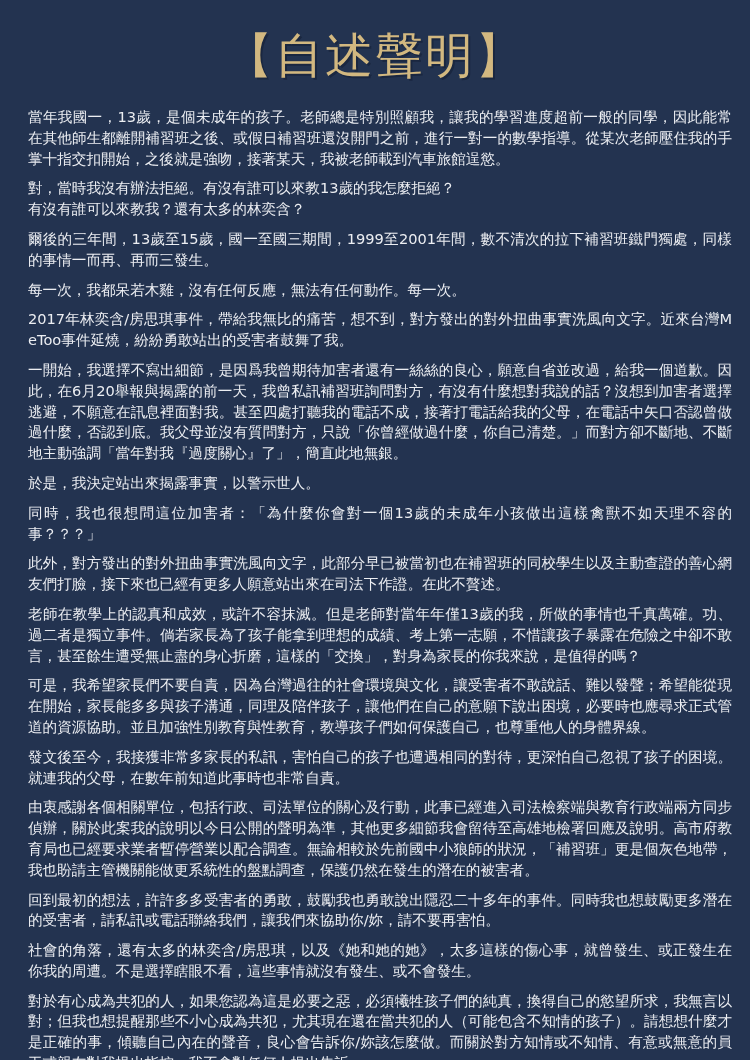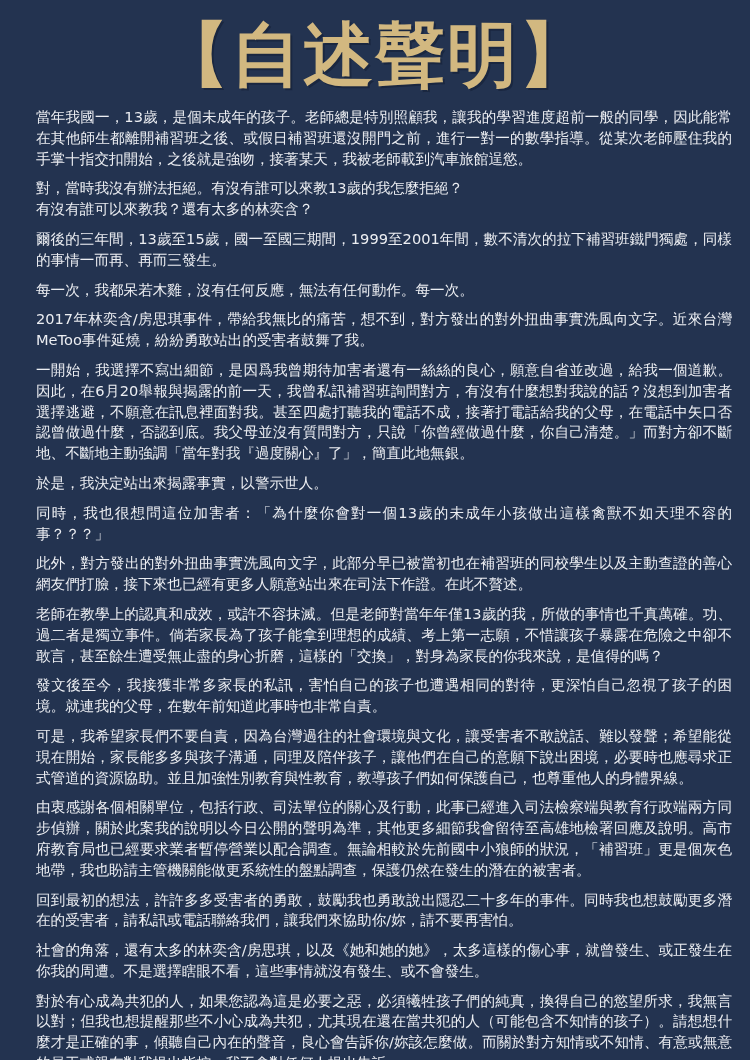--- a/index.html
+++ b/index.html
@@ -20,37 +20,37 @@
     background: #233350;
     box-sizing: border-box;
   }
   .title {
     position: absolute;
     top: 12px;
     left: 0;
     width: 750px;
     text-align: center;
     color: #d2b880;
-    font-size: 70px;
-    font-weight: bold;
+    font-size: 48px;
+    font-weight: normal;
     line-height: 86px;
     letter-spacing: 2px;
     text-shadow: 2px 2px 0 #1a2740;
   }
   .body {
     position: absolute;
     top: 107px;
     left: 20px;
     width: 712px;
     color: #eceef2;
     font-size: 14.6px;
     line-height: 20.8px;
   }
   .para {
-    margin: 0 0 9px 16px;
+    margin: 0 0 9px 8px;
     text-align: justify;
     word-break: break-all;
   }
 </style>
 </head>
 <body>
 
 <div class="page">
   <div class="title">【自述聲明】</div>
 
@@ -59,21 +59,21 @@
     <p class="para" style="white-space: pre-line;">對，當時我沒有辦法拒絕。有沒有誰可以來教13歲的我怎麼拒絕？
 有沒有誰可以來教我？還有太多的林奕含？</p>
     <p class="para">爾後的三年間，13歲至15歲，國一至國三期間，1999至2001年間，數不清次的拉下補習班鐵門獨處，同樣的事情一而再、再而三發生。</p>
     <p class="para">每一次，我都呆若木雞，沒有任何反應，無法有任何動作。每一次。</p>
     <p class="para">2017年林奕含/房思琪事件，帶給我無比的痛苦，想不到，對方發出的對外扭曲事實洗風向文字。近來台灣MeToo事件延燒，紛紛勇敢站出的受害者鼓舞了我。</p>
     <p class="para">一開始，我選擇不寫出細節，是因爲我曾期待加害者還有一絲絲的良心，願意自省並改過，給我一個道歉。因此，在6月20舉報與揭露的前一天，我曾私訊補習班詢問對方，有沒有什麼想對我說的話？沒想到加害者選擇逃避，不願意在訊息裡面對我。甚至四處打聽我的電話不成，接著打電話給我的父母，在電話中矢口否認曾做過什麼，否認到底。我父母並沒有質問對方，只說「你曾經做過什麼，你自己清楚。」而對方卻不斷地、不斷地主動強調「當年對我『過度關心』了」，簡直此地無銀。</p>
     <p class="para">於是，我決定站出來揭露事實，以警示世人。</p>
     <p class="para">同時，我也很想問這位加害者：「為什麼你會對一個13歲的未成年小孩做出這樣禽獸不如天理不容的事？？？」</p>
     <p class="para">此外，對方發出的對外扭曲事實洗風向文字，此部分早已被當初也在補習班的同校學生以及主動查證的善心網友們打臉，接下來也已經有更多人願意站出來在司法下作證。在此不贅述。</p>
     <p class="para">老師在教學上的認真和成效，或許不容抹滅。但是老師對當年年僅13歲的我，所做的事情也千真萬確。功、過二者是獨立事件。倘若家長為了孩子能拿到理想的成績、考上第一志願，不惜讓孩子暴露在危險之中卻不敢言，甚至餘生遭受無止盡的身心折磨，這樣的「交換」，對身為家長的你我來說，是值得的嗎？</p>
+    <p class="para">可是，我希望家長們不要自責，因為台灣過往的社會環境與文化，讓受害者不敢說話、難以發聲；希望能從現在開始，家長能多多與孩子溝通，同理及陪伴孩子，讓他們在自己的意願下說出困境，必要時也應尋求正式管道的資源協助。並且加強性別教育與性教育，教導孩子們如何保護自己，也尊重他人的身體界線。</p>
     <p class="para">發文後至今，我接獲非常多家長的私訊，害怕自己的孩子也遭遇相同的對待，更深怕自己忽視了孩子的困境。就連我的父母，在數年前知道此事時也非常自責。</p>
-    <p class="para">可是，我希望家長們不要自責，因為台灣過往的社會環境與文化，讓受害者不敢說話、難以發聲；希望能從現在開始，家長能多多與孩子溝通，同理及陪伴孩子，讓他們在自己的意願下說出困境，必要時也應尋求正式管道的資源協助。並且加強性別教育與性教育，教導孩子們如何保護自己，也尊重他人的身體界線。</p>
     <p class="para">由衷感謝各個相關單位，包括行政、司法單位的關心及行動，此事已經進入司法檢察端與教育行政端兩方同步偵辦，關於此案我的說明以今日公開的聲明為準，其他更多細節我會留待至高雄地檢署回應及說明。高市府教育局也已經要求業者暫停營業以配合調查。無論相較於先前國中小狼師的狀況，「補習班」更是個灰色地帶，我也盼請主管機關能做更系統性的盤點調查，保護仍然在發生的潛在的被害者。</p>
     <p class="para">回到最初的想法，許許多多受害者的勇敢，鼓勵我也勇敢說出隱忍二十多年的事件。同時我也想鼓勵更多潛在的受害者，請私訊或電話聯絡我們，讓我們來協助你/妳，請不要再害怕。</p>
     <p class="para">社會的角落，還有太多的林奕含/房思琪，以及《她和她的她》，太多這樣的傷心事，就曾發生、或正發生在你我的周遭。不是選擇瞎眼不看，這些事情就沒有發生、或不會發生。</p>
     <p class="para">對於有心成為共犯的人，如果您認為這是必要之惡，必須犧牲孩子們的純真，換得自己的慾望所求，我無言以對；但我也想提醒那些不小心成為共犯，尤其現在還在當共犯的人（可能包含不知情的孩子）。請想想什麼才是正確的事，傾聽自己內在的聲音，良心會告訴你/妳該怎麼做。而關於對方知情或不知情、有意或無意的員工或親友對我提出指控，我不會對任何人提出告訴。</p>
 
   </div>
 </div>
 
 </body></html>

